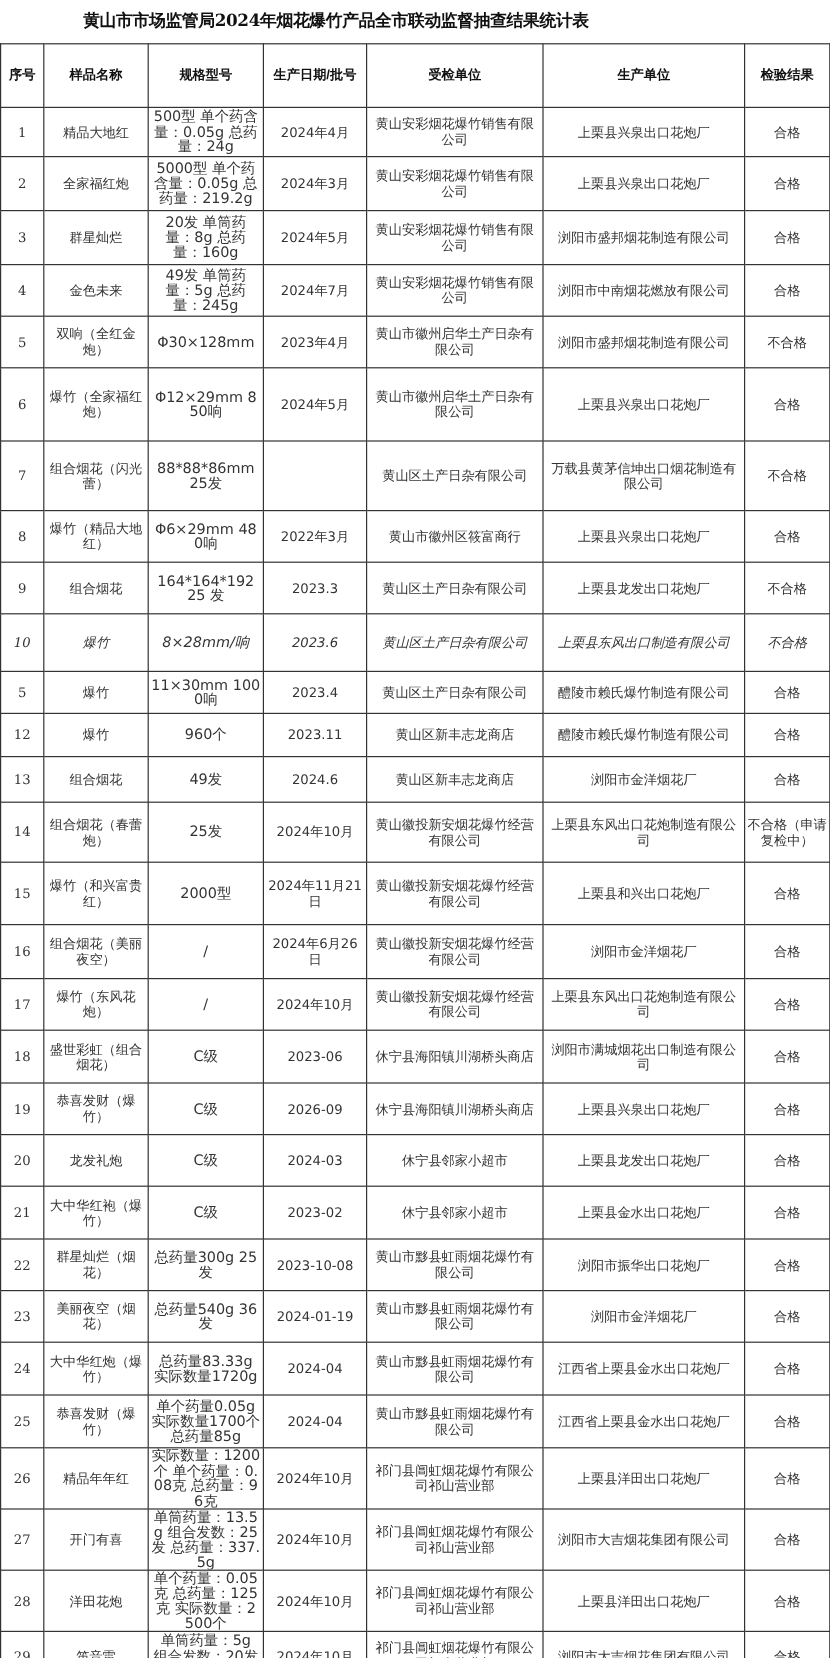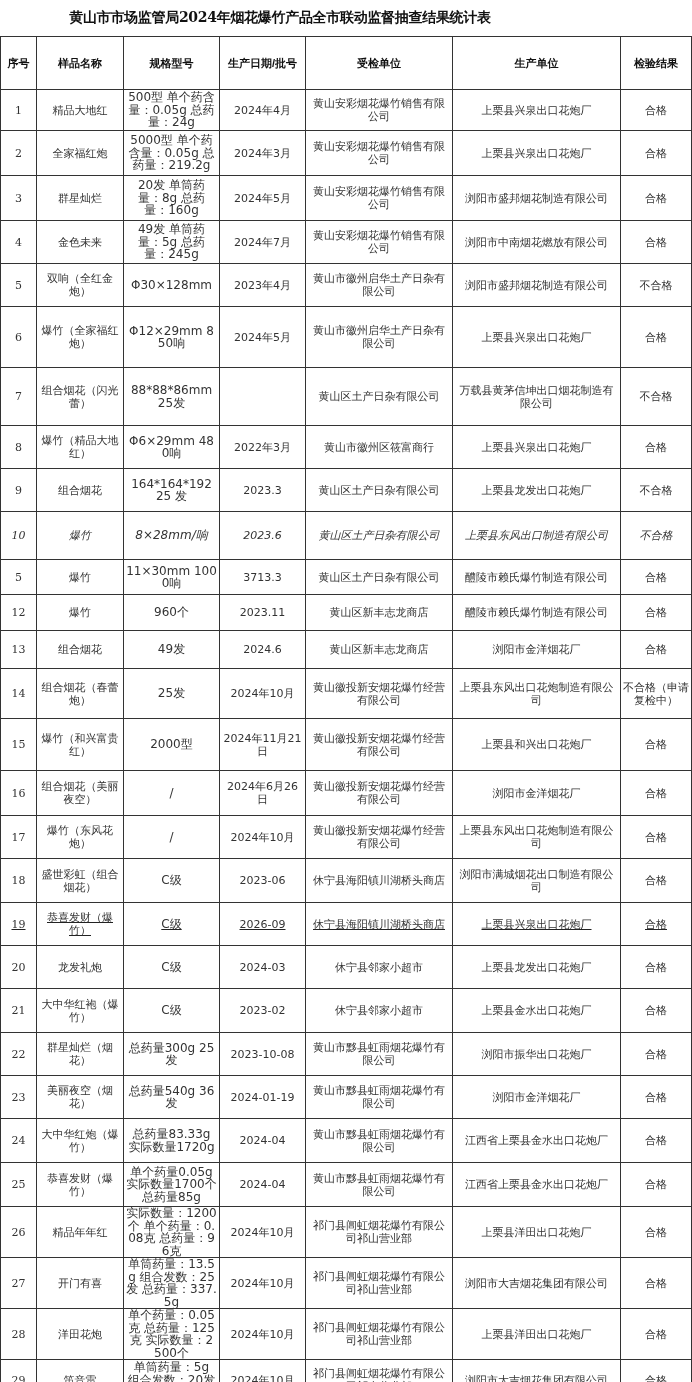--- a/index.html
+++ b/index.html
@@ -149,21 +149,21 @@
         <td class="spec">8×28mm/响</td>
         <td>2023.6</td>
         <td>黄山区土产日杂有限公司</td>
         <td>上栗县东风出口制造有限公司</td>
         <td>不合格</td>
       </tr>
       <tr style="height: 35px;">
         <td class="num">5</td>
         <td>爆竹</td>
         <td class="spec">11×30mm 1000响</td>
-        <td>3713.3</td>
+        <td>2023.4</td>
         <td>黄山区土产日杂有限公司</td>
         <td>醴陵市赖氏爆竹制造有限公司</td>
         <td>合格</td>
       </tr>
       <tr style="height: 36px;">
         <td class="num">12</td>
         <td>爆竹</td>
         <td class="spec">960个</td>
         <td>2023.11</td>
         <td>黄山区新丰志龙商店</td>
@@ -217,21 +217,21 @@
       </tr>
       <tr style="height: 44px; margin-top: 48px;">
         <td class="num">18</td>
         <td>盛世彩虹（组合烟花）</td>
         <td class="spec">C级</td>
         <td>2023-06</td>
         <td>休宁县海阳镇川湖桥头商店</td>
         <td>浏阳市满城烟花出口制造有限公司</td>
         <td>合格</td>
       </tr>
-      <tr style="height: 43px; text-decoration: underline;">
+      <tr style="height: 43px;">
         <td class="num">19</td>
         <td>恭喜发财（爆竹）</td>
         <td class="spec">C级</td>
         <td>2026-09</td>
         <td>休宁县海阳镇川湖桥头商店</td>
         <td>上栗县兴泉出口花炮厂</td>
         <td>合格</td>
       </tr>
       <tr style="height: 43px;">
         <td class="num">20</td>

